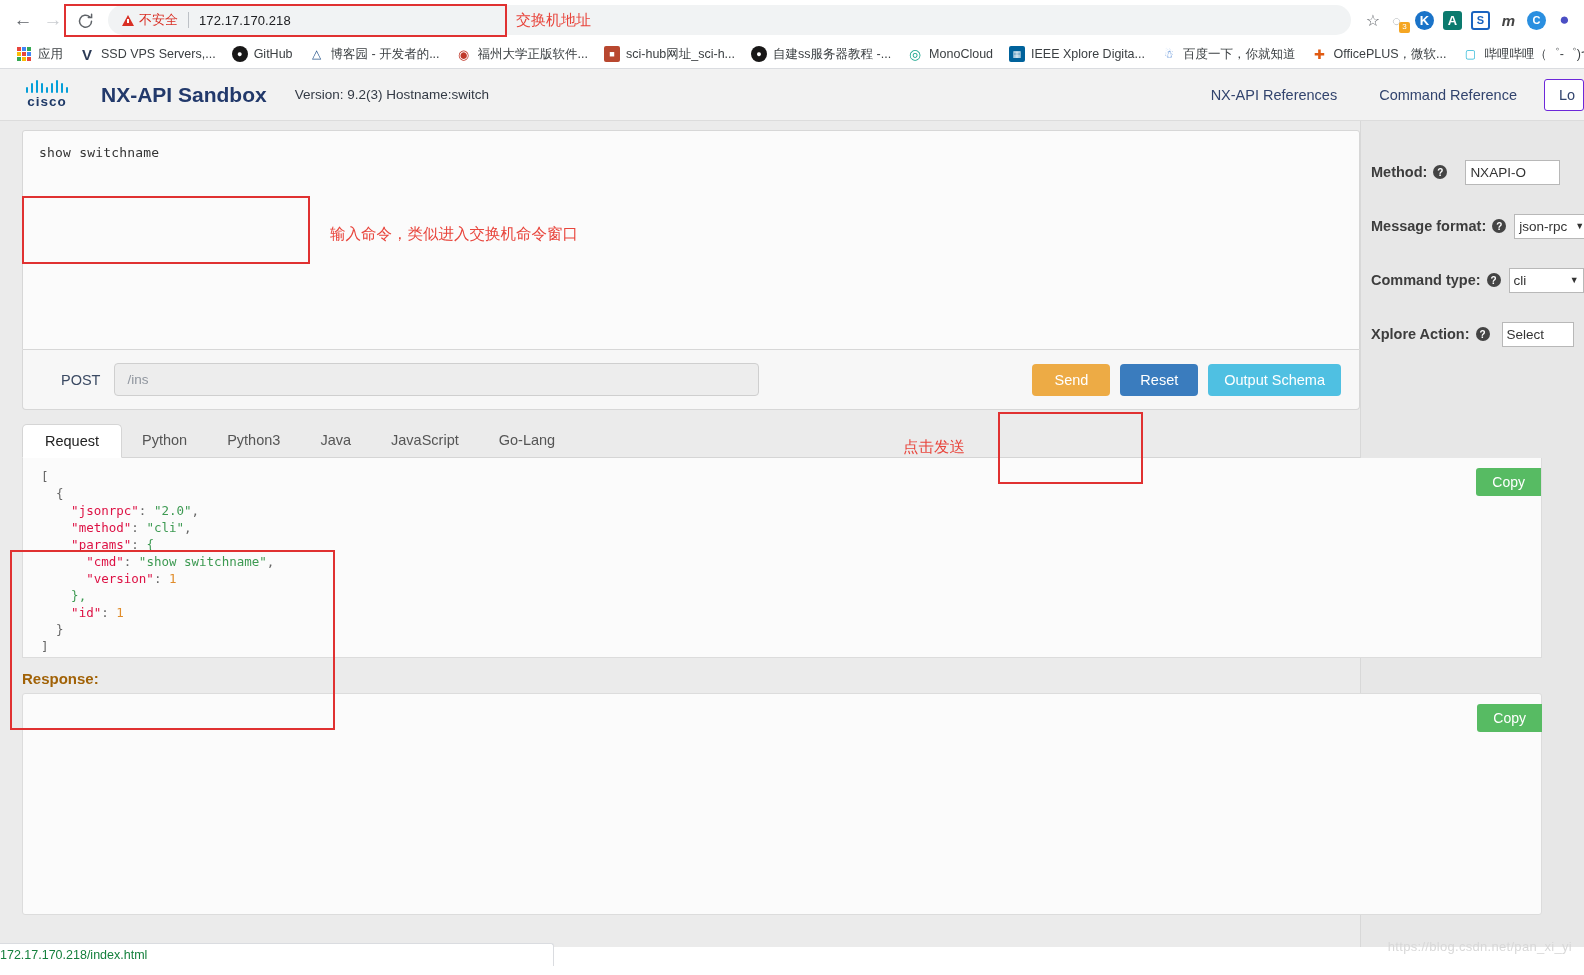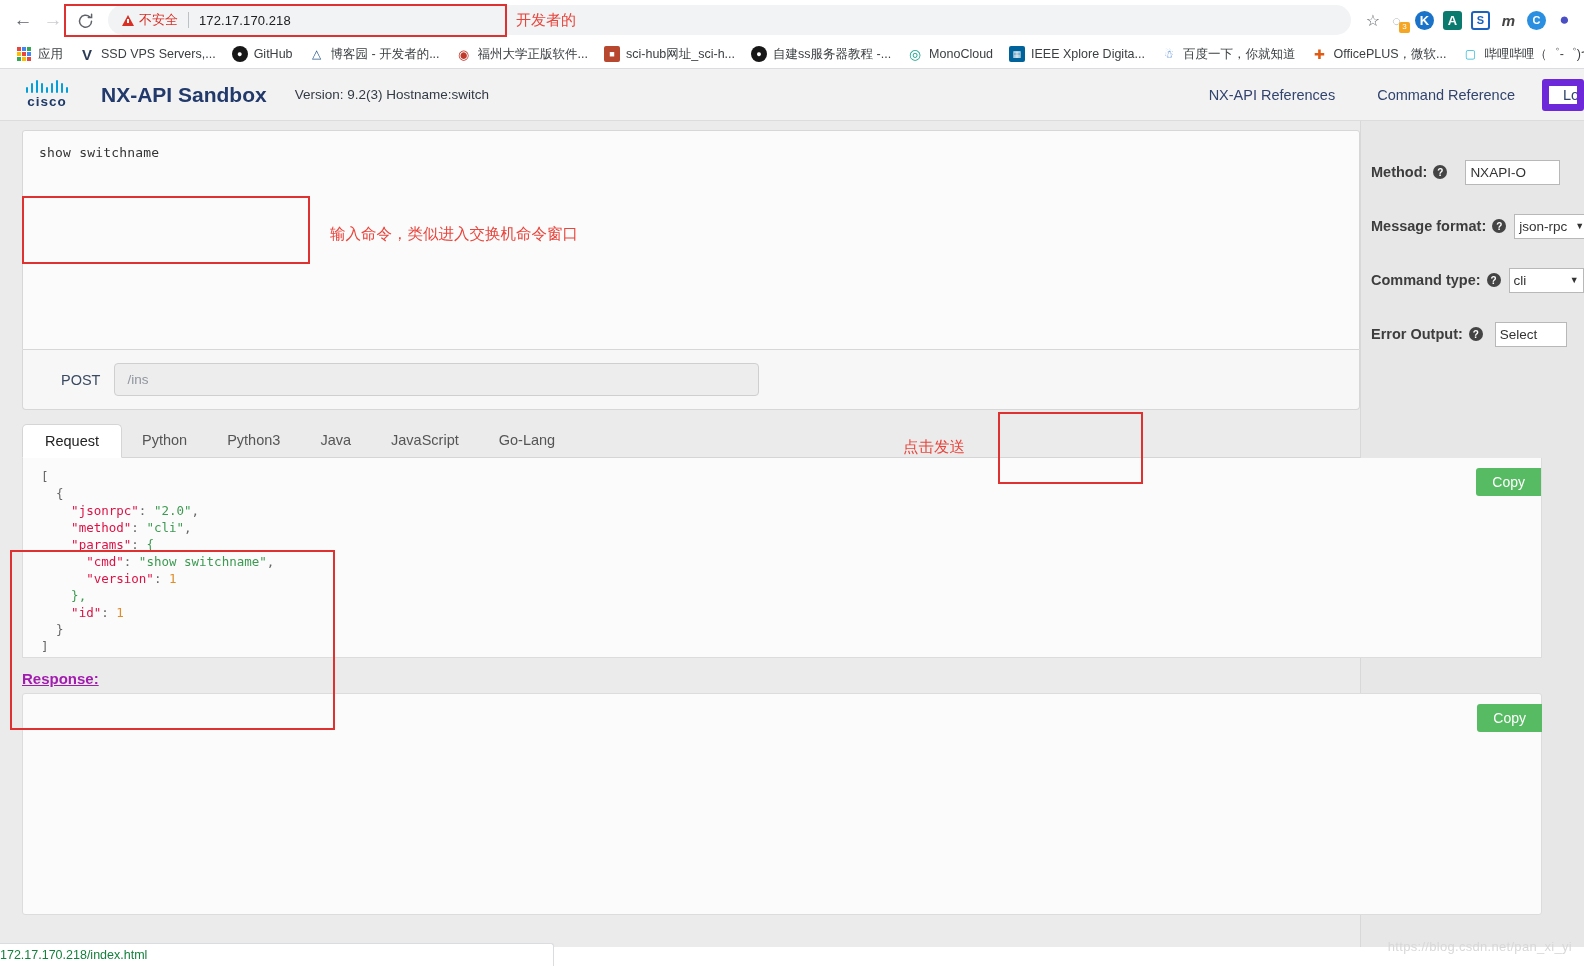--- a/index.html
+++ b/index.html
@@ -223,21 +223,21 @@
     display: flex; align-items: center; gap: 0;
     padding-right: 0;
   }
   .app-nav a {
     font-size: 14.5px; color: #32446e;
     text-decoration: none;
     padding: 0 21px;
     white-space: nowrap;
   }
   .logout-btn {
-    border: 7px solid #6d28d9;
+    border: 1px solid #6d28d9;
     background: #fff;
     border-radius: 3px;
     height: 32px;
     display: flex; align-items: center;
     padding: 0 14px;
     font-size: 14.5px;
     color: #32446e;
     margin-left: 6px;
     overflow: hidden;
     white-space: nowrap;
@@ -452,22 +452,21 @@
     border: 2px solid #e03131;
     pointer-events: none; z-index: 9;
   }
 
   
   .resp-label {
     margin-left: 22px;
     margin-top: 12px;
     font-size: 15px;
     font-weight: bold;
-    color: #a21caf;
-    text-decoration: underline;
+    color: #a16207;
   }
   .resp-wrap {
     margin-left: 22px;
     margin-top: 6px;
     width: 1520px;
     height: 222px;
     background: #fbfbfb;
     border: 1px solid #dcdcdc;
     border-radius: 3px;
     position: relative;
@@ -545,21 +544,21 @@
       <div class="ext-ico" style="color:#8a8f94;font-size:15px;">◌<span class="ext-badge">3</span></div>
       <div class="ext-ico" style="background:#1a73c8;border-radius:50%;">K</div>
       <div class="ext-ico" style="background:#0b7a6e;">A</div>
       <div class="ext-ico" style="color:#1a63bf;border:2px solid #1a63bf;font-size:11px;">S</div>
       <div class="ext-ico" style="color:#444;font-style:italic;font-size:15px;">m</div>
       <div class="ext-ico" style="background:#2a8fe0;border-radius:50%;font-size:11px;">C</div>
       <div class="ext-ico" style="color:#4b4fc4;font-size:17px;">●</div>
     </div>
 
     <div class="anno-omnibox"></div>
-    <div class="anno-text anno-omnibox-label">开发者的</div>
+    <div class="anno-text anno-omnibox-label">交换机地址</div>
   </div>
 
   <div class="bookmarks">
     <div class="bm">
       <span class="bm-ico">
         <span class="apps-grid">
           <i style="background:#e8453c"></i>
             <i style="background:#4285f4"></i>
             <i style="background:#34a853"></i>
           <i style="background:#fbbc05"></i>
@@ -650,20 +649,25 @@
 
     <div class="left-col">
 
       <div class="cmd-panel">
         <div class="cmd-text">show switchname</div>
       </div>
 
       <div class="post-panel">
         <div class="post-verb">POST</div>
         <div class="post-input">/ins</div>
+        <div class="post-btns">
+          <div class="btn btn-send">Send</div>
+          <div class="btn btn-reset">Reset</div>
+          <div class="btn btn-schema">Output Schema</div>
+        </div>
       </div>
 
       <div class="tabs">
         <div class="tab active">Request</div>
         <div class="tab">Python</div>
         <div class="tab">Python3</div>
         <div class="tab">Java</div>
         <div class="tab">JavaScript</div>
         <div class="tab">Go-Lang</div>
       </div>
@@ -705,21 +709,21 @@
           <span>Command type:</span>
           <span class="help-ico">?</span>
         </span>
         <span class="opt-select" style="width:75px;">
           <span>cli</span>
           <span class="caret">▼</span>
         </span>
       </div>
       <div class="opt-row">
         <span class="opt-label">
-          <span>Error Output:</span>
+          <span>Xplore Action:</span>
           <span class="help-ico">?</span>
         </span>
         <span class="opt-select" style="width:72px;margin-left:4px;">
           <span>Select</span>
         </span>
       </div>
     </div>
   </div>
 
   <div class="anno-cmd"></div>

